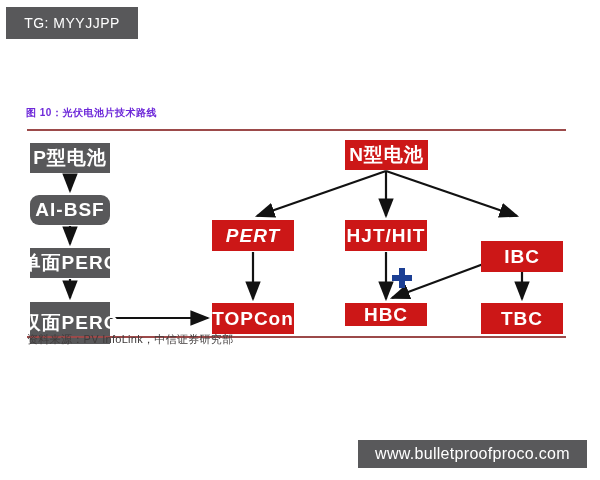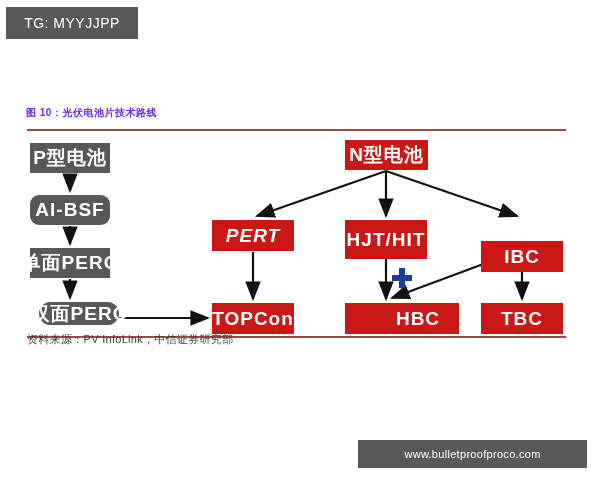--- a/index.html
+++ b/index.html
@@ -18,39 +18,39 @@
   .source{position:absolute;left:27px;top:332px;font-size:11px;color:#3f3b3b;letter-spacing:.3px;}
 
   .node{position:absolute;display:flex;align-items:center;justify-content:center;
         color:#ffffff;font-weight:bold;font-size:19px;letter-spacing:1px;white-space:nowrap;}
   .gray{background:#58585a;}
   .red{background:#cc1717;}
 
   .n-p-cell {left:30px; top:143px;width:80px;height:30px;}
   .n-al-bsf {left:30px; top:195px;width:80px;height:30px;border-radius:9px;}
   .n-mono   {left:30px; top:248px;width:80px;height:30px;}
-  .n-bi     {left:39px; top:302px;width:80px;height:23px;border-radius:14px;}
+  .n-bi     {left:30px; top:302px;width:80px;height:42px;}
   .n-ncell  {left:345px;top:140px;width:83px;height:30px;}
   .n-pert   {left:212px;top:220px;width:82px;height:31px;font-style:italic;}
-  .n-hjt    {left:345px;top:220px;width:82px;height:39px;}
+  .n-hjt    {left:345px;top:220px;width:82px;height:31px;}
   .n-ibc    {left:481px;top:220px;width:82px;height:31px;margin-top:21px;}
   .n-topcon {left:212px;top:303px;width:82px;height:31px;}
-  .n-hbc    {left:345px;top:303px;width:82px;height:31px;padding-left:32px;}
+  .n-hbc    {left:345px;top:303px;width:82px;height:23px;}
   .n-tbc    {left:481px;top:303px;width:82px;height:31px;}
 
   #edge-layer{position:absolute;left:0;top:0;width:600px;height:480px;pointer-events:none;}
   .edge{stroke:#121212;stroke-width:2.2;}
 
   .plus{position:absolute;left:392px;top:268px;width:20px;height:20px;}
   .plus .bar-h{position:absolute;left:0;top:7px;width:20px;height:6px;background:#1c3f94;}
   .plus .bar-v{position:absolute;left:7px;top:0;width:6px;height:20px;background:#1c3f94;}
 
   .watermark{position:absolute;left:358px;top:440px;width:229px;height:28px;background:#59595b;
              color:#ffffff;display:flex;align-items:center;justify-content:center;
-             font-size:11px;letter-spacing:.3px;}
+             font-size:16px;letter-spacing:.3px;}
 </style>
 </head>
 <body>
 
 <div class="page">
 
   <div class="tg-badge">TG: MYYJJPP</div>
 
   <div class="fig-title">图 10：光伏电池片技术路线</div>
   <div class="rule rule-top"></div>

